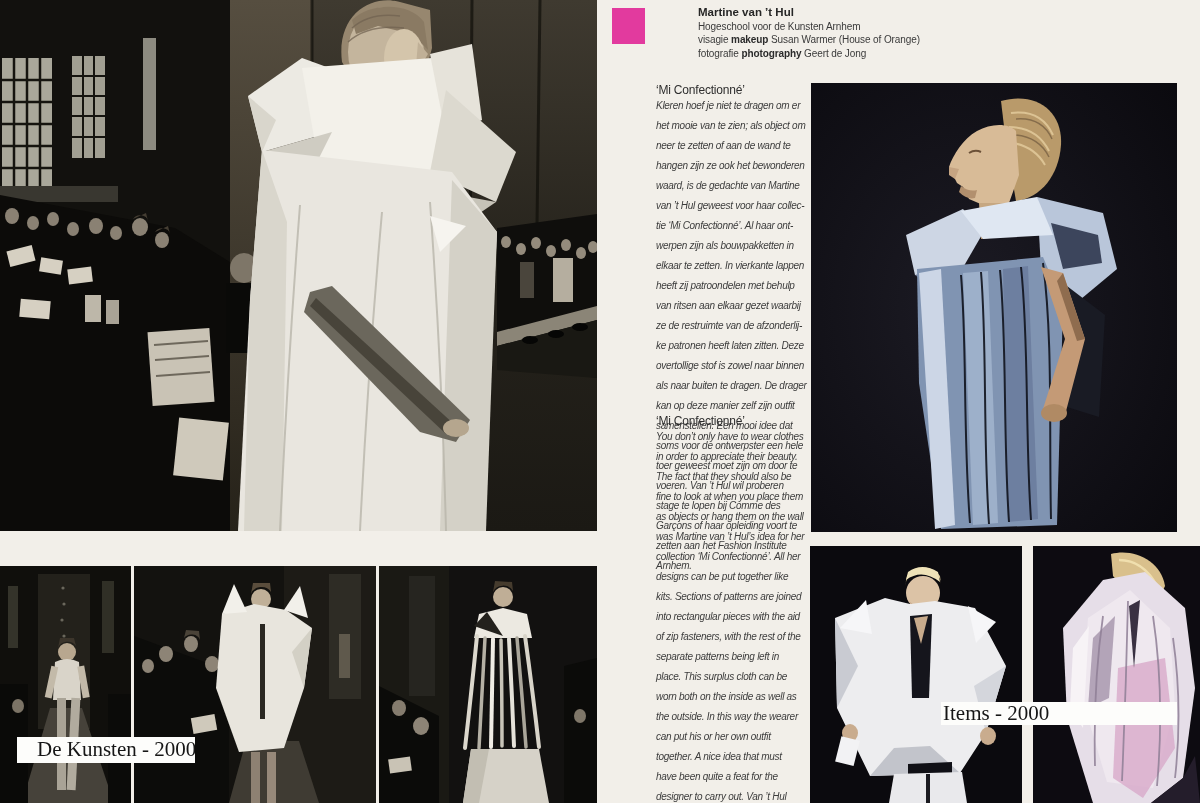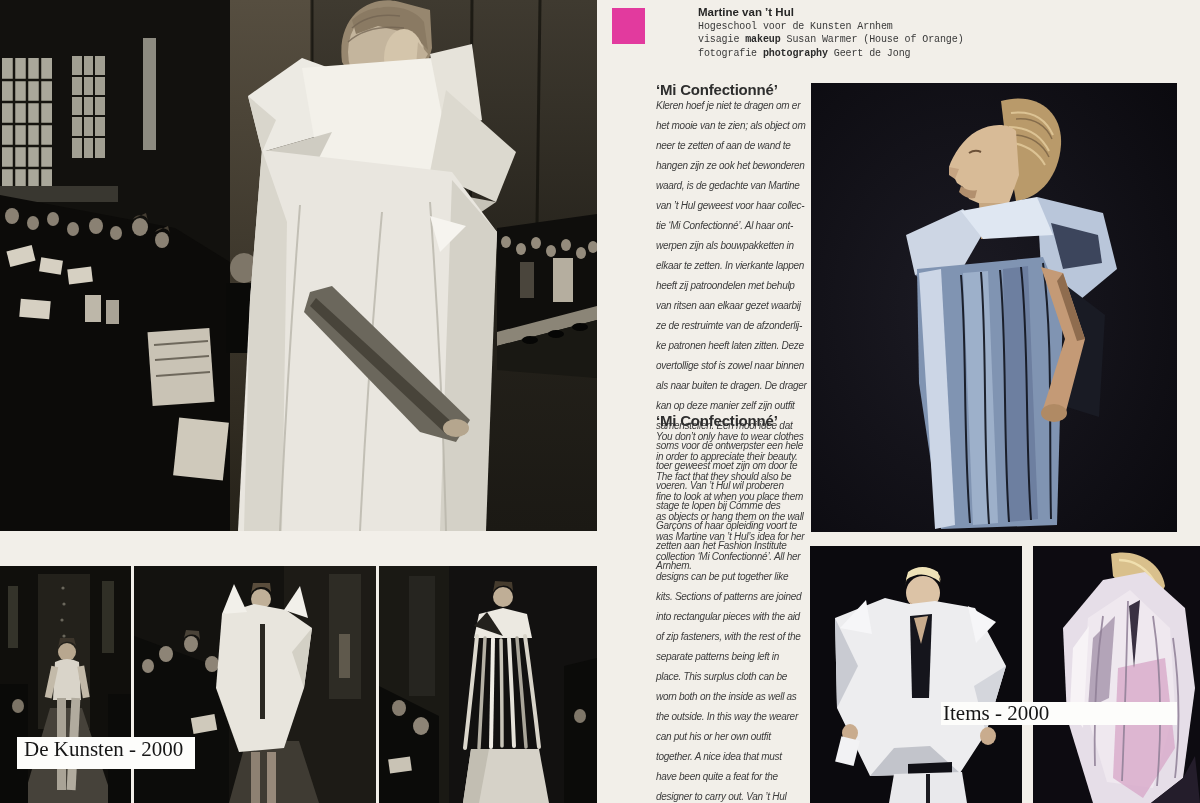--- a/index.html
+++ b/index.html
@@ -9,32 +9,32 @@
     font-family:"Liberation Sans", sans-serif;
   }
   .photo{position:absolute;overflow:hidden;}
   .photo svg{display:block;}
   
   .caption-box{
     position:absolute;background:#fdfdfb;color:#161616;
     font-family:"Liberation Serif", serif;
     z-index:10;box-sizing:border-box;white-space:nowrap;overflow:hidden;
   }
-  .caption-left{left:17px;top:737px;width:178px;height:32px;font-size:21px;line-height:25px;padding-left:7px;}
+  .caption-left{left:17px;top:737px;width:178px;height:26px;font-size:21px;line-height:25px;padding-left:20px;}
   .caption-right{left:941px;top:702px;width:236px;height:23px;font-size:21px;line-height:22px;padding-left:2px;}
   
   .accent-square{position:absolute;left:612px;top:8px;width:33px;height:36px;}
   .header-block{position:absolute;left:658px;top:5px;width:460px;color:#3a3a3a;margin-left:40px;}
   .header-name{font-size:11.5px;font-weight:bold;color:#272727;line-height:15px;}
-  .credit-line{font-size:10px;line-height:13.4px;letter-spacing:-0.1px;font-family:Liberation Mono, monospace;}
+  .credit-line{font-size:10px;line-height:13.4px;letter-spacing:-0.1px;}
   .credit-line b{color:#2b2b2b;}
   .article{position:absolute;width:170px;color:#3c3c3c;}
   .article-nl{left:656px;top:84px;}
   .article-en{left:656px;top:415px;}
-  .article-heading{font-size:15px;font-weight:bold;color:#2e2e2e;line-height:12.45px;letter-spacing:-0.2px;}
+  .article-heading{font-size:12px;font-weight:normal;color:#2e2e2e;line-height:12.45px;letter-spacing:-0.2px;}
   .article-body{
     font-size:10px;line-height:20px;letter-spacing:-0.28px;
     white-space:pre-line;
     font-style:italic;
   }
 </style>
 </head>
 <body>
 
 <div class="page">

